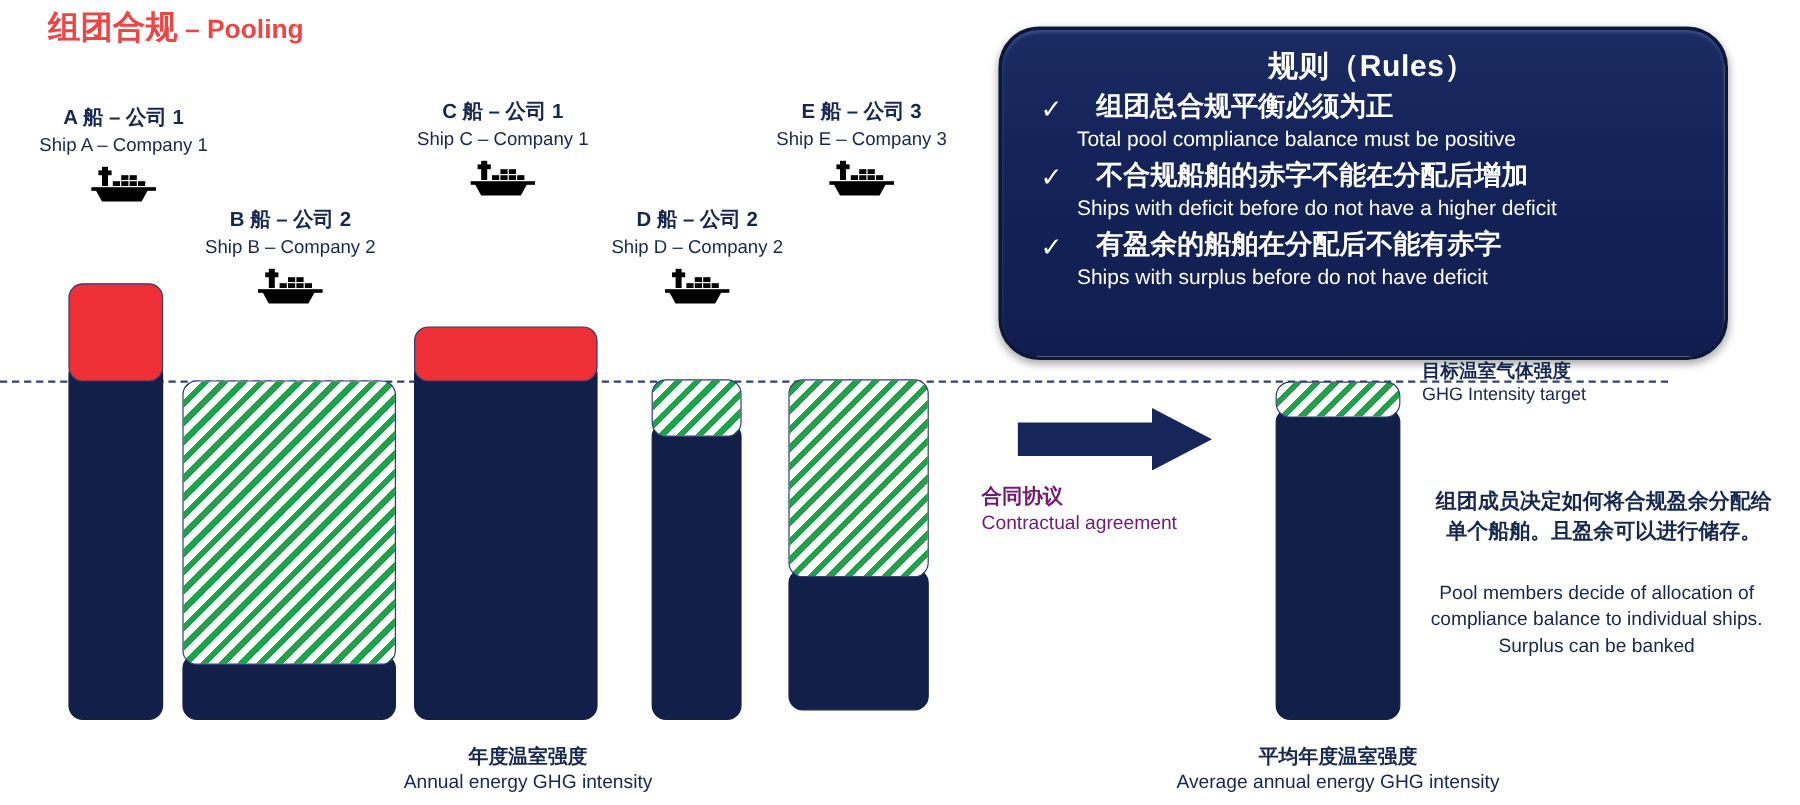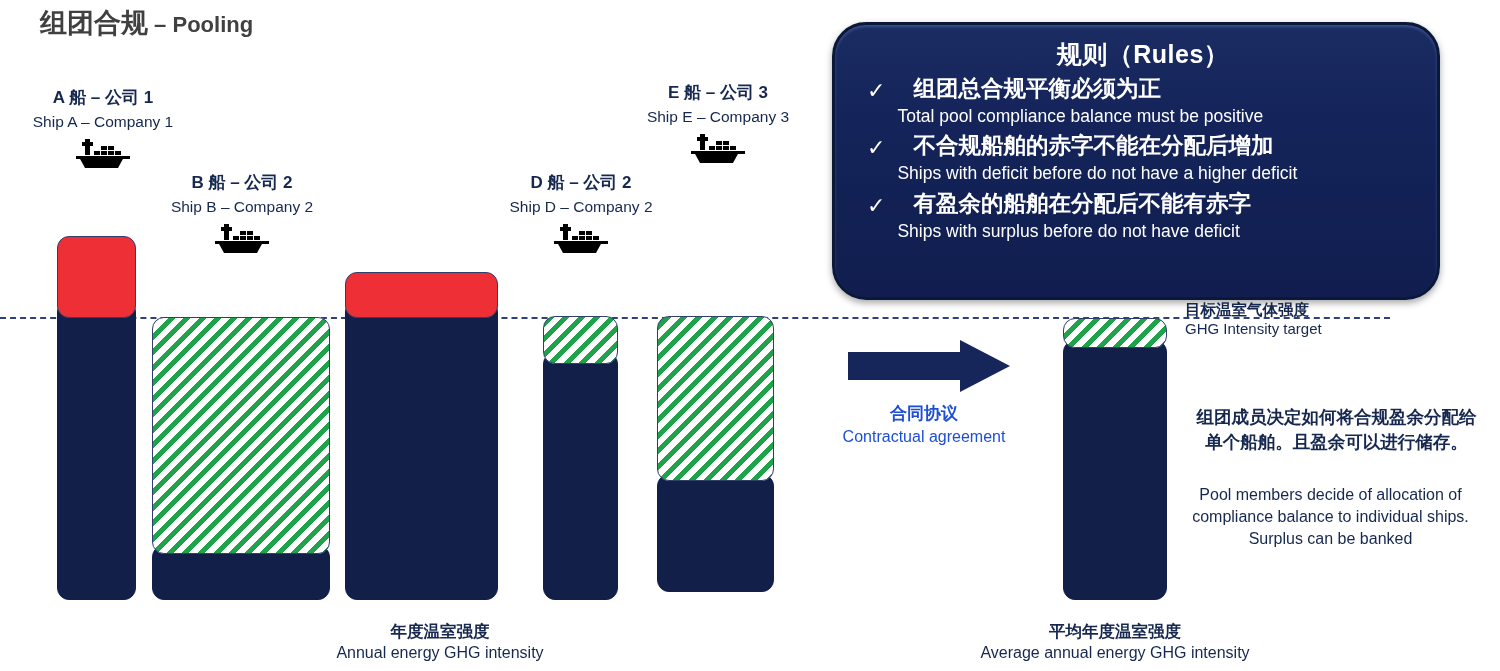--- a/index.html
+++ b/index.html
@@ -18,21 +18,21 @@
     overflow: hidden;
   }
 
   
   .slide-title {
     position: absolute;
     left: 40px;
     top: 5px;
     font-size: 26px;
     font-weight: bold;
-    color: #404040;
+    color: #ef4444;
     white-space: nowrap;
     letter-spacing: 0px;
   }
   .slide-title .cn { font-size: 27px; }
   .slide-title .en { font-size: 22px; }
 
   
   .ship-group {
     position: absolute;
     text-align: center;
@@ -157,22 +157,22 @@
   .arrow-wrap {
     position: absolute;
     left: 848px;
     top: 340px;
     width: 162px;
     height: 52px;
   }
 
   .caption {
     position: absolute;
-    text-align: center;
-    color: #1d4ed8;
+    text-align: left;
+    color: #701a75;
     white-space: nowrap;
   }
   .caption .cn {
     font-size: 17px;
     font-weight: bold;
     line-height: 1.35;
   }
   .caption .en {
     font-size: 16px;
     line-height: 1.4;
@@ -259,20 +259,38 @@
         <rect x="32" y="9" width="6" height="4" fill="#000"></rect>
         <rect x="32" y="14" width="6" height="4" fill="#000"></rect>
         <rect x="25" y="9" width="6" height="4" fill="#000"></rect>
         <rect x="39" y="14" width="6" height="4" fill="#000"></rect>
         <path d="M3 20 H48 L42 31 H9 Z" fill="#000"></path>
         <rect x="0" y="19" width="54" height="3" fill="#000"></rect>
       </svg>
     </div>
   </div>
 
+  <div class="ship-group" id="sg2" style="left: 333px; top: 82px; width: 172px;">
+    <div class="ship-cn">C 船 – 公司 1</div>
+    <div class="ship-en">Ship C – Company 1</div>
+    <div class="ship-icon">
+      <svg width="54" height="34" viewBox="0 0 54 34" aria-hidden="true">
+        <rect x="9" y="2" width="5" height="16" fill="#000"></rect>
+        <rect x="6" y="5" width="11" height="4" fill="#000"></rect>
+        <rect x="18" y="14" width="6" height="4" fill="#000"></rect>
+        <rect x="25" y="14" width="6" height="4" fill="#000"></rect>
+        <rect x="32" y="9" width="6" height="4" fill="#000"></rect>
+        <rect x="32" y="14" width="6" height="4" fill="#000"></rect>
+        <rect x="25" y="9" width="6" height="4" fill="#000"></rect>
+        <rect x="39" y="14" width="6" height="4" fill="#000"></rect>
+        <path d="M3 20 H48 L42 31 H9 Z" fill="#000"></path>
+        <rect x="0" y="19" width="54" height="3" fill="#000"></rect>
+      </svg>
+    </div>
+  </div>
 
   <div class="ship-group" id="sg3" style="left: 495px; top: 172px; width: 172px;">
     <div class="ship-cn">D 船 – 公司 2</div>
     <div class="ship-en">Ship D – Company 2</div>
     <div class="ship-icon">
       <svg width="54" height="34" viewBox="0 0 54 34" aria-hidden="true">
         <rect x="9" y="2" width="5" height="16" fill="#000"></rect>
         <rect x="6" y="5" width="11" height="4" fill="#000"></rect>
         <rect x="18" y="14" width="6" height="4" fill="#000"></rect>
         <rect x="25" y="14" width="6" height="4" fill="#000"></rect>

